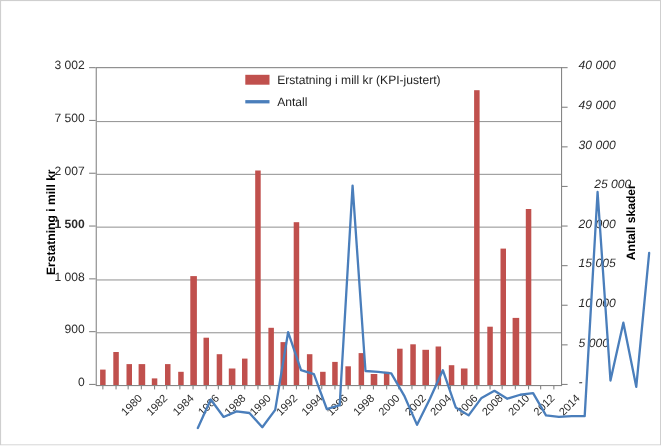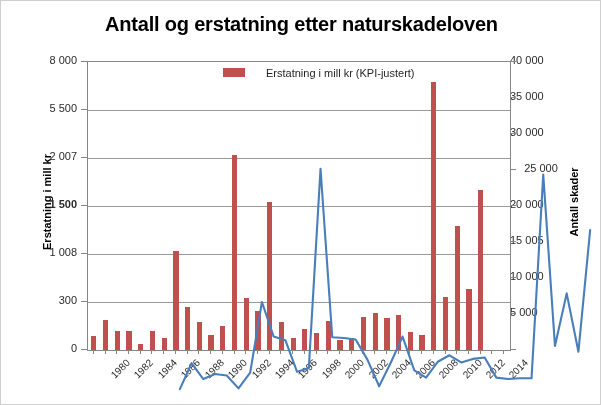--- a/index.html
+++ b/index.html
@@ -60,21 +60,22 @@
     line-height: 1;
     left: 14px;
   }
   .ytick-right {
     position: absolute;
     width: 62px;
     text-align: left;
     font-size: 11px;
     color: #2b2b2b;
     line-height: 1;
-    left: 509px;
+    left: 525px;
+    font-style: italic;
   }
   .tickmark-left {
     position: absolute;
     left: 80px;
     width: 6px;
     height: 0;
     border-top: 1px solid #868686;
   }
   .tickmark-right {
     position: absolute;
@@ -139,21 +140,20 @@
     left: 222px;
     top: 63px;
     font-size: 11px;
     color: #1f1f1f;
   }
   .legend-row {
     display: flex;
     align-items: center;
     height: 17px;
     margin-bottom: 3px;
-    gap: 14px;
   }
   .legend-swatch-bar {
     width: 22px;
     height: 9px;
     background: #c0504d;
     margin-right: 7px;
     flex: none;
   }
   .legend-swatch-line {
     width: 22px;
@@ -162,45 +162,44 @@
     margin-right: 7px;
     flex: none;
   }
   .legend-text { white-space: nowrap; }
 </style>
 </head>
 <body>
 
 <div id="chart-frame">
 
-  <div id="chart-title">Antall og erstatning etter naturskadeloven</div>
 
   <div id="ylabel-left">Erstatning i mill kr</div>
   <div id="ylabel-right">Antall skader</div>
 
   <div id="axis-left-ticks">
-      <div class="ytick-left" style="top: 54px;">8 000</div>
+      <div class="ytick-left" style="top: 54px;">3 002</div>
       <div class="tickmark-left" style="top: 60px;"></div>
-      <div class="ytick-left" style="top: 102px;">5 500</div>
+      <div class="ytick-left" style="top: 102px;">7 500</div>
       <div class="tickmark-left" style="top: 108px;"></div>
       <div class="ytick-left" style="top: 150px;">2 007</div>
       <div class="tickmark-left" style="top: 156px;"></div>
       <div class="ytick-left" style="top: 198px; font-weight: bold;">1 500</div>
       <div class="tickmark-left" style="top: 204px;"></div>
       <div class="ytick-left" style="top: 246px;">1 008</div>
       <div class="tickmark-left" style="top: 252px;"></div>
-      <div class="ytick-left" style="top: 294px;">300</div>
+      <div class="ytick-left" style="top: 294px;">900</div>
       <div class="tickmark-left" style="top: 300px;"></div>
       <div class="ytick-left" style="top: 342px;">0</div>
       <div class="tickmark-left" style="top: 348px;"></div>
     </div>
   <div id="axis-right-ticks">
       <div class="ytick-right" style="top: 54px;">40 000</div>
       <div class="tickmark-right" style="top: 60px;"></div>
-      <div class="ytick-right" style="top: 90px;">35 000</div>
+      <div class="ytick-right" style="top: 90px;">49 000</div>
       <div class="tickmark-right" style="top: 96px;"></div>
       <div class="ytick-right" style="top: 126px;">30 000</div>
       <div class="tickmark-right" style="top: 132px;"></div>
       <div class="ytick-right" style="top: 162px; text-align: center;">25 000</div>
       <div class="tickmark-right" style="top: 168px;"></div>
       <div class="ytick-right" style="top: 198px;">20 000</div>
       <div class="tickmark-right" style="top: 204px;"></div>
       <div class="ytick-right" style="top: 234px;">15 005</div>
       <div class="tickmark-right" style="top: 240px;"></div>
       <div class="ytick-right" style="top: 270px;">10 000</div>
@@ -314,15 +313,19 @@
     <svg id="line-svg" viewBox="0 0 422 288" preserveAspectRatio="none">
       <polyline id="line-path" fill="none" stroke="#4a7ebb" stroke-width="2.1" stroke-linejoin="round" stroke-linecap="round" points="5.86,267.12 17.58,241.20 29.31,257.04 41.03,252.00 52.75,253.44 64.47,266.40 76.19,250.56 87.92,180.00 99.64,214.56 111.36,218.16 123.08,249.84 134.81,246.24 146.53,46.80 158.25,215.28 169.97,216.00 181.69,217.44 193.42,237.60 205.14,264.24 216.86,240.48 228.58,214.56 240.31,248.40 252.03,255.60 263.75,239.76 275.47,233.28 287.19,240.48 298.92,236.88 310.64,235.44 322.36,255.60 334.08,257.04 345.81,256.32 357.53,256.32 369.25,52.56 380.97,223.92 392.69,171.36 404.42,229.68 416.14,108.00"></polyline>
     </svg>
   </div>
 
   <div id="legend">
     <div class="legend-row">
       <span class="legend-swatch-bar"></span>
       <span class="legend-text">Erstatning i mill kr (KPI-justert)</span>
     </div>
+    <div class="legend-row">
+      <span class="legend-swatch-line"></span>
+      <span class="legend-text">Antall</span>
+    </div>
   </div>
 
 </div>
 
 </body></html>

